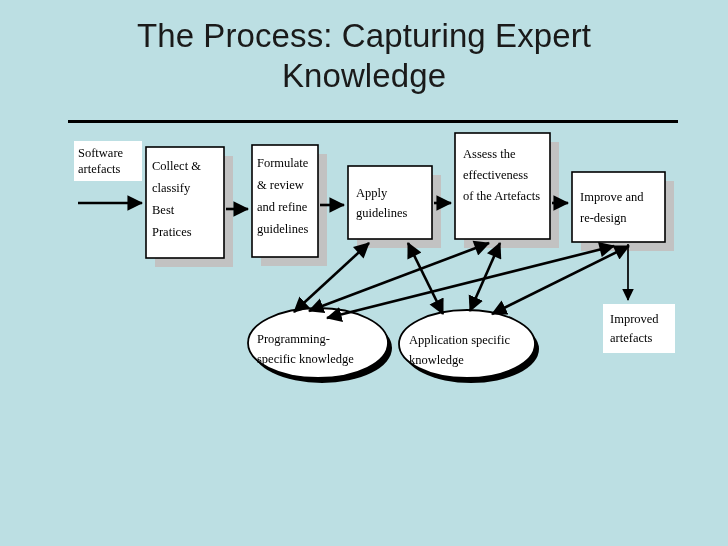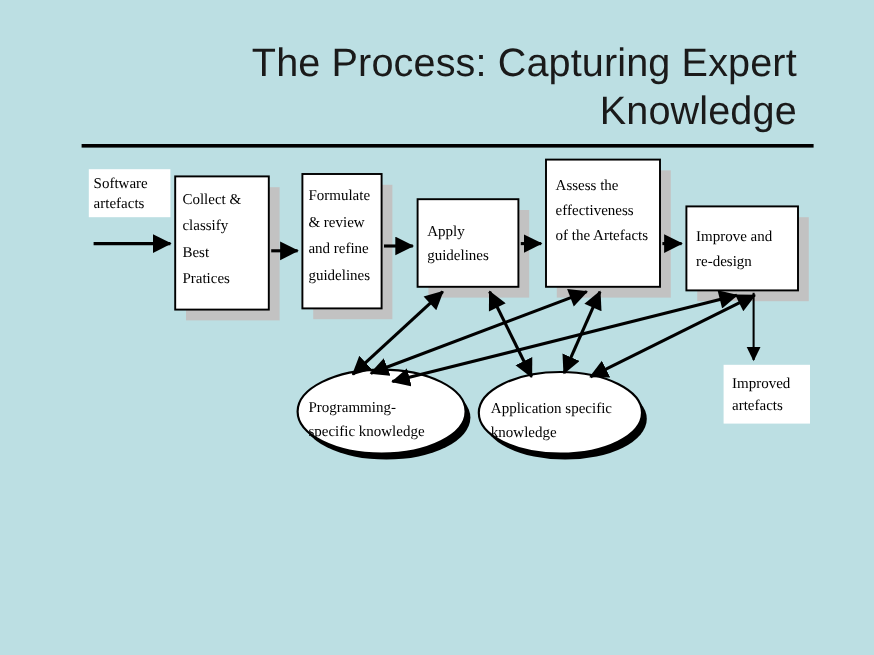--- a/index.html
+++ b/index.html
@@ -16,23 +16,23 @@
   }
   #slide {
     position: absolute;
     inset: 0;
     width: 728px;
     height: 546px;
   }
   #slide-title {
     position: absolute;
     left: 64px;
-    top: 32px;
+    top: 16px;
     width: 600px;
-    text-align: right;
+    text-align: center;
     font-family: "Liberation Sans", sans-serif;
     font-size: 33px;
     line-height: 1.22;
     color: #1a1a1a;
     font-weight: 400;
     letter-spacing: 0.1px;
   }
   #title-rule {
     position: absolute;
     left: 68px;

